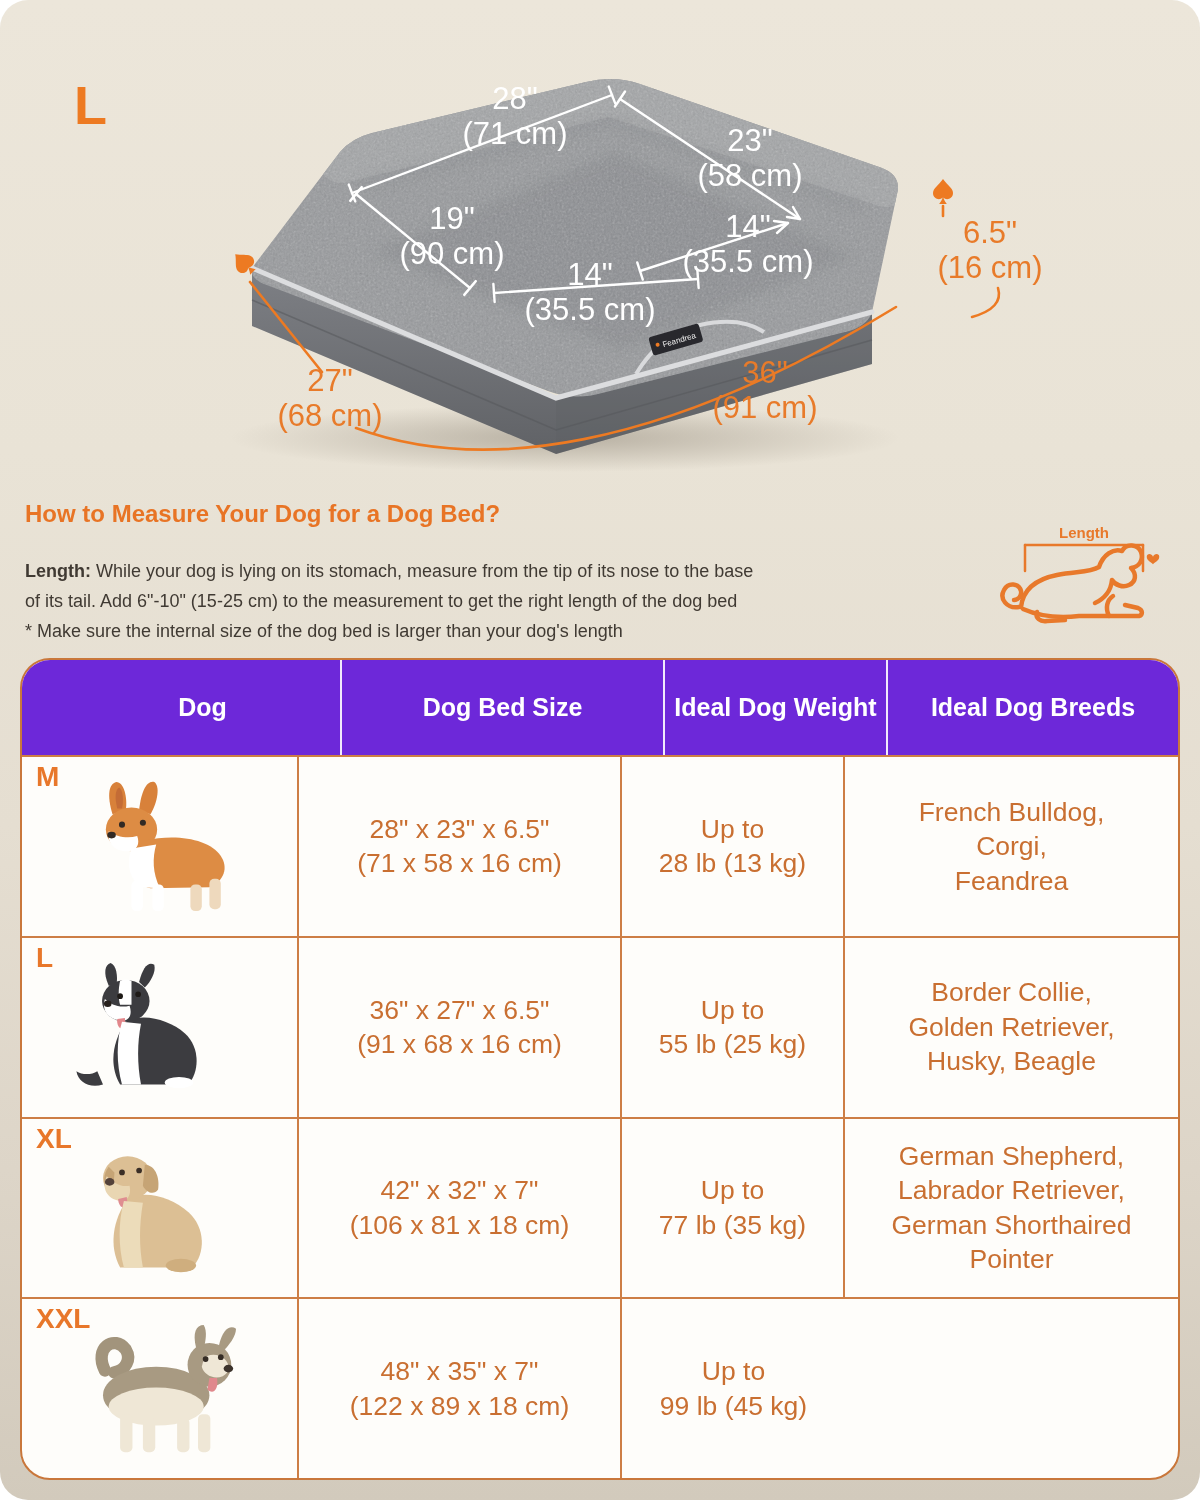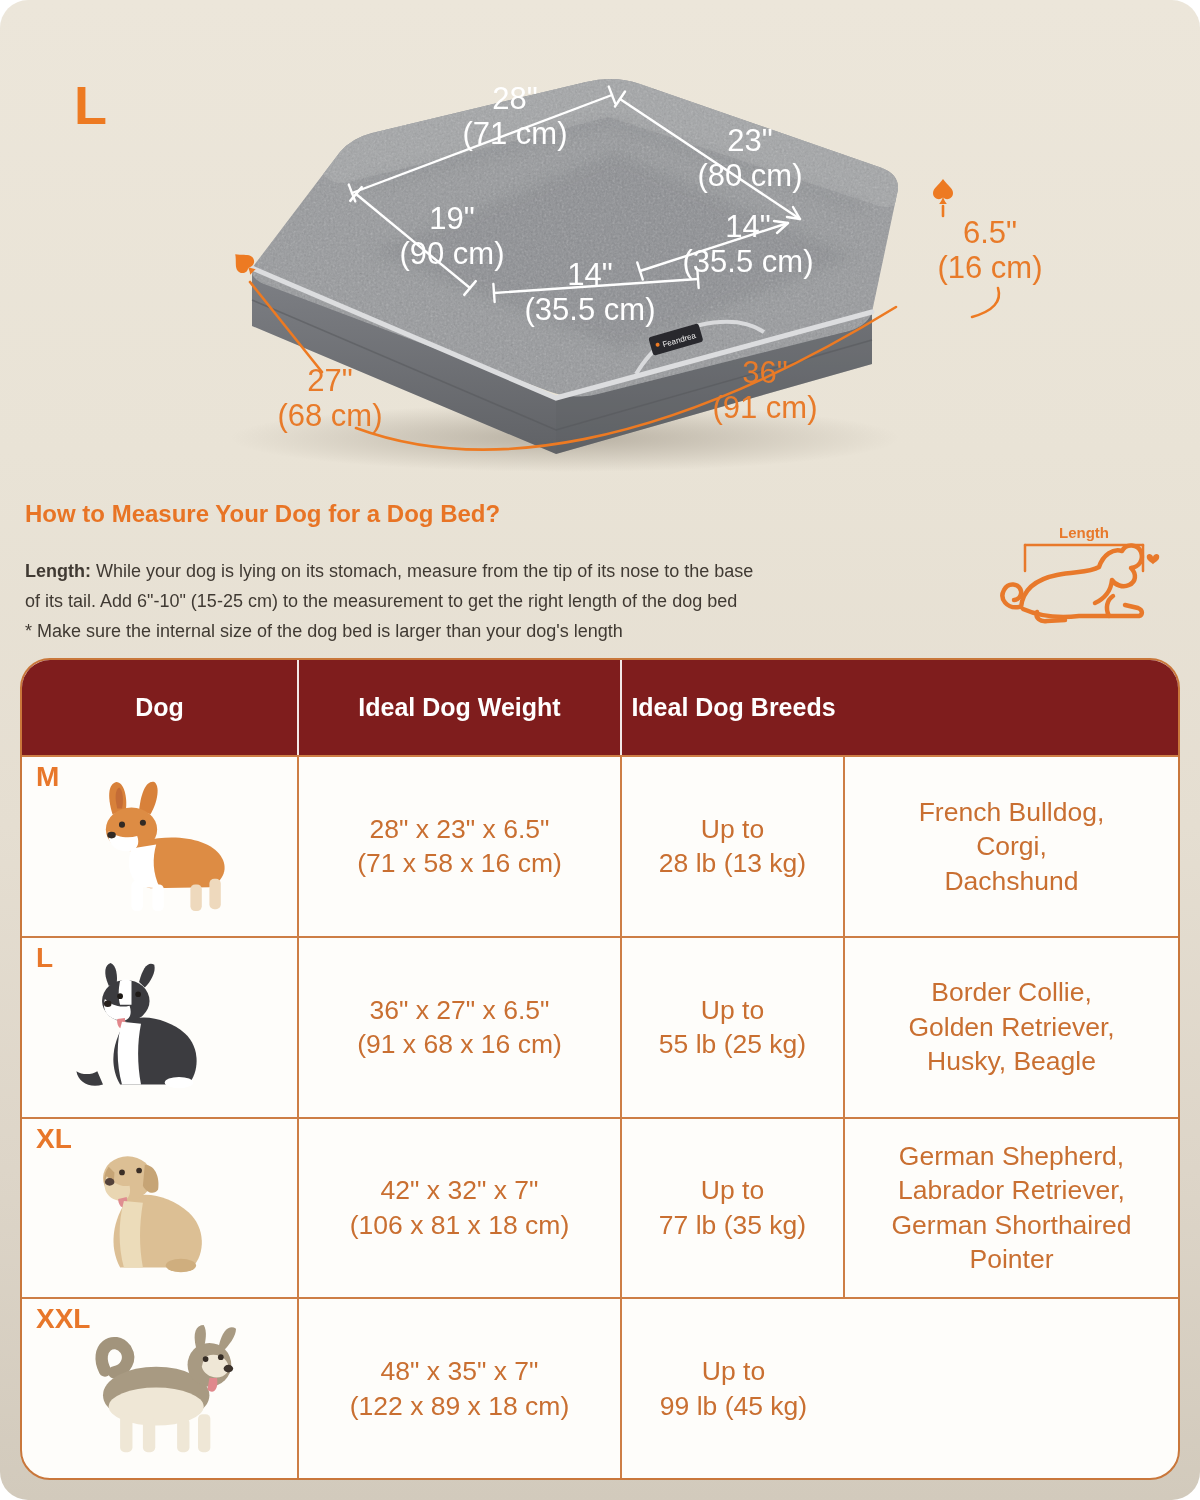--- a/index.html
+++ b/index.html
@@ -16,21 +16,21 @@
   .dim.white{color:#ffffff;}
   .dim.orange{color:#e87b2a;}
   
   .measure-title{left:25px;top:500px;font-size:24px;font-weight:bold;color:#e87425;}
   .measure-text{left:25px;top:545px;width:960px;font-size:18px;color:#403a33;line-height:30px;margin-top:11px;}
   .measure-text .bold{font-weight:bold;}
   .length-diagram{left:985px;top:515px;width:200px;height:140px;}
   
   .size-table{left:20px;top:658px;width:1160px;height:822px;background:#fefdfa;border:2px solid #c9773b;
               border-radius:30px;overflow:hidden;box-sizing:border-box;display:flex;flex-direction:column;}
-  .t-head{display:grid;grid-template-columns:277px 323px 223px 1fr;background:#7f1d1d;height:95px;flex:0 0 95px;}
+  .t-head{display:grid;grid-template-columns:277px 323px 223px 1fr;background:#6d28d9;height:95px;flex:0 0 95px;padding-left:43px;}
   .t-head .hcell{display:flex;align-items:center;justify-content:center;color:#ffffff;font-size:25px;font-weight:bold;
                  border-right:2px solid rgba(255,255,255,.9);}
   .t-head .hcell:last-child{border-right:none;}
   .t-row{display:grid;grid-template-columns:277px 323px 223px 1fr;border-top:2px solid #cd7e45;flex:1 1 auto;}
   .t-row .cell{position:relative;display:flex;align-items:center;justify-content:center;text-align:center;
                border-right:2px solid #cd7e45;color:#c96f31;font-size:26.5px;line-height:1.3;white-space:pre-line;}
   .t-row .cell:last-child{border-right:none;}
   .row-size{position:absolute;left:14px;top:6px;font-size:28px;font-weight:bold;color:#e8772a;line-height:1;}
   .dog-art{width:190px;height:150px;}
 </style>
@@ -122,21 +122,21 @@
     <use href="#spadeIcon" transform="translate(943,190)"></use>
     <use href="#spadeIcon" transform="translate(243,262) rotate(-45)"></use>
   </svg>
 
   <div class="dim white" style="left:425px;top:82px;width:180px;">
     <span class="in">28"</span>
       <span class="cm">(71 cm)</span>
   </div>
   <div class="dim white" style="left:660px;top:124px;width:180px;">
     <span class="in">23"</span>
-      <span class="cm">(80 cm)</span>
+      <span class="cm">(58 cm)</span>
   </div>
   <div class="dim white" style="left:362px;top:202px;width:180px;">
     <span class="in">19"</span>
       <span class="cm">(90 cm)</span>
   </div>
   <div class="dim white" style="left:648px;top:210px;width:200px;">
     <span class="in">14"</span>
       <span class="cm">(35.5 cm)</span>
   </div>
   <div class="dim white" style="left:480px;top:258px;width:220px;">
@@ -177,20 +177,21 @@
       <path d="M36,92 C38,74 52,64 72,60 C90,56 104,58 114,52 C118,40 128,33 137,36 C141,28 153,29 156,37 C159,45 154,52 146,53 C152,59 151,67 144,70 C138,73 130,70 127,65 C126,76 119,84 110,88"></path>
       <path d="M38,94 C56,102 76,103 94,101 L124,101 C120,93 122,85 128,81"></path>
       <path d="M124,101 L154,101 C158,100 158,95 153,93 L140,90"></path>
       <path d="M52,97 C50,103 55,107 62,106 L80,105"></path>
     </g>
   </svg>
 
   <div class="abs size-table">
     <div class="t-head">
       <div class="hcell">Dog</div>
+      <div class="hcell">Dog Bed Size</div>
       <div class="hcell">Ideal Dog Weight</div>
       <div class="hcell">Ideal Dog Breeds</div>
     </div>
 
     <div class="t-row">
       <div class="cell">
         <span class="row-size">M</span>
         <svg class="dog-art" viewBox="0 0 200 155">
           <path d="M50,44 C44,24 46,12 54,10 C62,10 66,26 64,40 Z" fill="#d8813a"></path>
           <path d="M78,40 C80,20 86,8 94,10 C100,14 98,30 90,44 Z" fill="#d8813a"></path>
@@ -207,21 +208,21 @@
           <rect x="132" y="118" width="12" height="28" rx="5" fill="#eed9bd"></rect>
           <rect x="152" y="112" width="12" height="32" rx="5" fill="#eed9bd"></rect>
         </svg>
       </div>
       <div class="cell">28" x 23" x 6.5"
 (71 x 58 x 16 cm)</div>
       <div class="cell">Up to
 28 lb (13 kg)</div>
       <div class="cell">French Bulldog,
 Corgi,
-Dachshund</div>
+Feandrea</div>
     </div>
 
     <div class="t-row">
       <div class="cell">
         <span class="row-size">L</span>
         <svg class="dog-art" viewBox="0 0 200 155">
           <path d="M40,138 C26,142 14,136 12,124 C18,128 28,128 34,124 Z" fill="#3c3c40"></path>
           <path d="M64,72 C50,92 46,118 58,138 L130,138 C142,124 142,98 126,84 C110,70 82,62 64,72 Z" fill="#3c3c40"></path>
           <ellipse cx="64" cy="50" rx="25" ry="22" fill="#3c3c40"></ellipse>
           <path d="M46,34 C40,20 42,12 48,10 C54,12 56,24 54,34 Z" fill="#3c3c40"></path>

